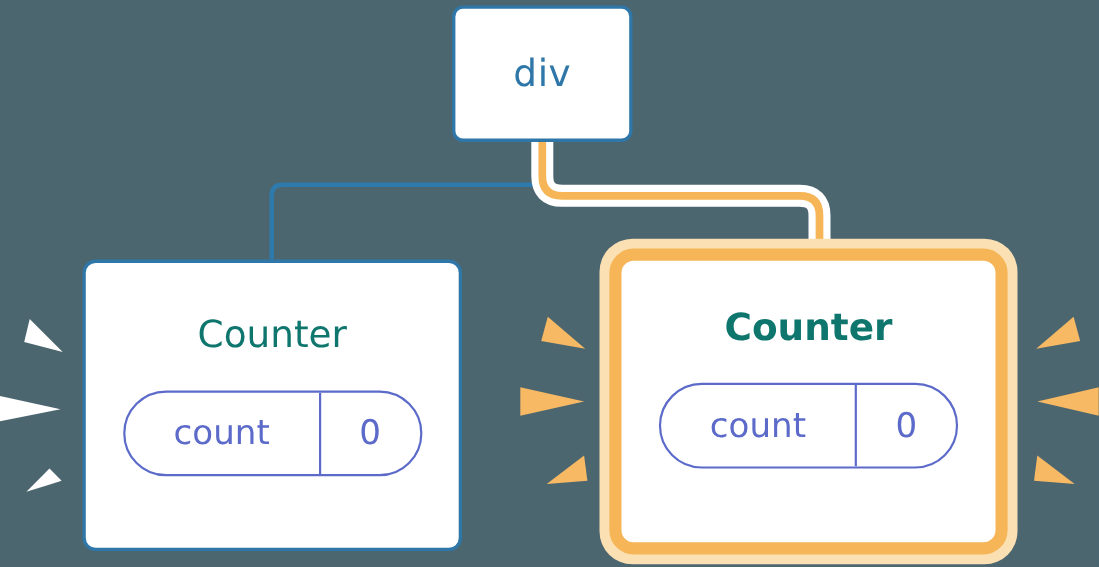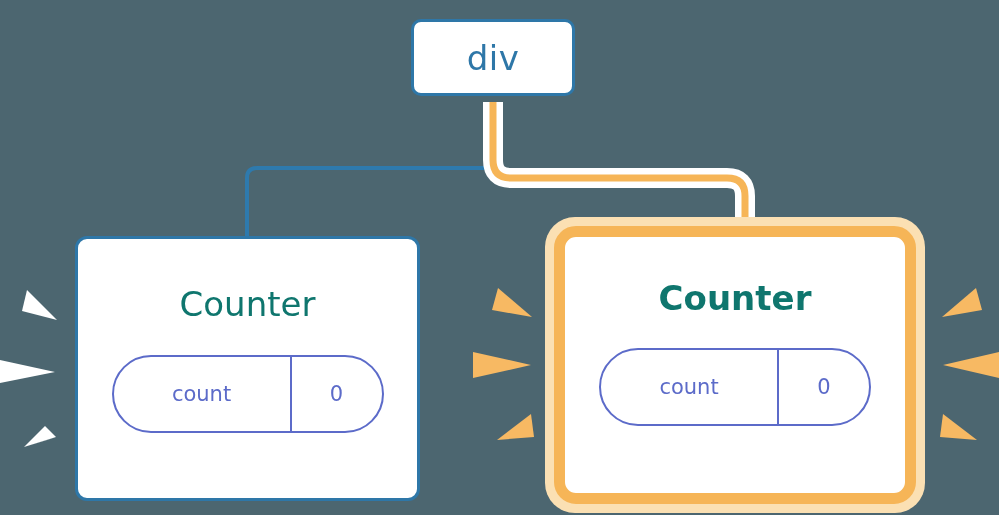--- a/index.html
+++ b/index.html
@@ -25,23 +25,23 @@
     position: absolute;
     background: #ffffff;
     box-sizing: border-box;
     display: flex;
     flex-direction: column;
     align-items: center;
   }
   
   #div-node {
     left: 411px;
-    top: 19px;
+    top: 5px;
     width: 164px;
-    height: 77px;
+    height: 124px;
     border: 3px solid #2e77a8;
     border-radius: 10px;
     justify-content: center;
   }
   #div-node .node-title {
     font-size: 34px;
     color: #2e77a8;
     letter-spacing: 0.5px;
     line-height: 1;
   }
@@ -90,21 +90,21 @@
     overflow: hidden;
     height: 74px;
   }
   #counter-left .pill { margin-top: 34px; width: 268px; }
   #counter-right .pill { margin-top: 33px; width: 268px; }
   .pill-key, .pill-val {
     display: flex;
     align-items: center;
     justify-content: center;
     color: #5c6bc9;
-    font-size: 21px;
+    font-size: 31px;
     line-height: 1;
   }
   .pill-key { flex: 0 0 176px; }
   .pill-val {
     flex: 1 1 auto;
     border-left: 2px solid #5c6bc9;
   }
 </style>
 </head>
 <body>

